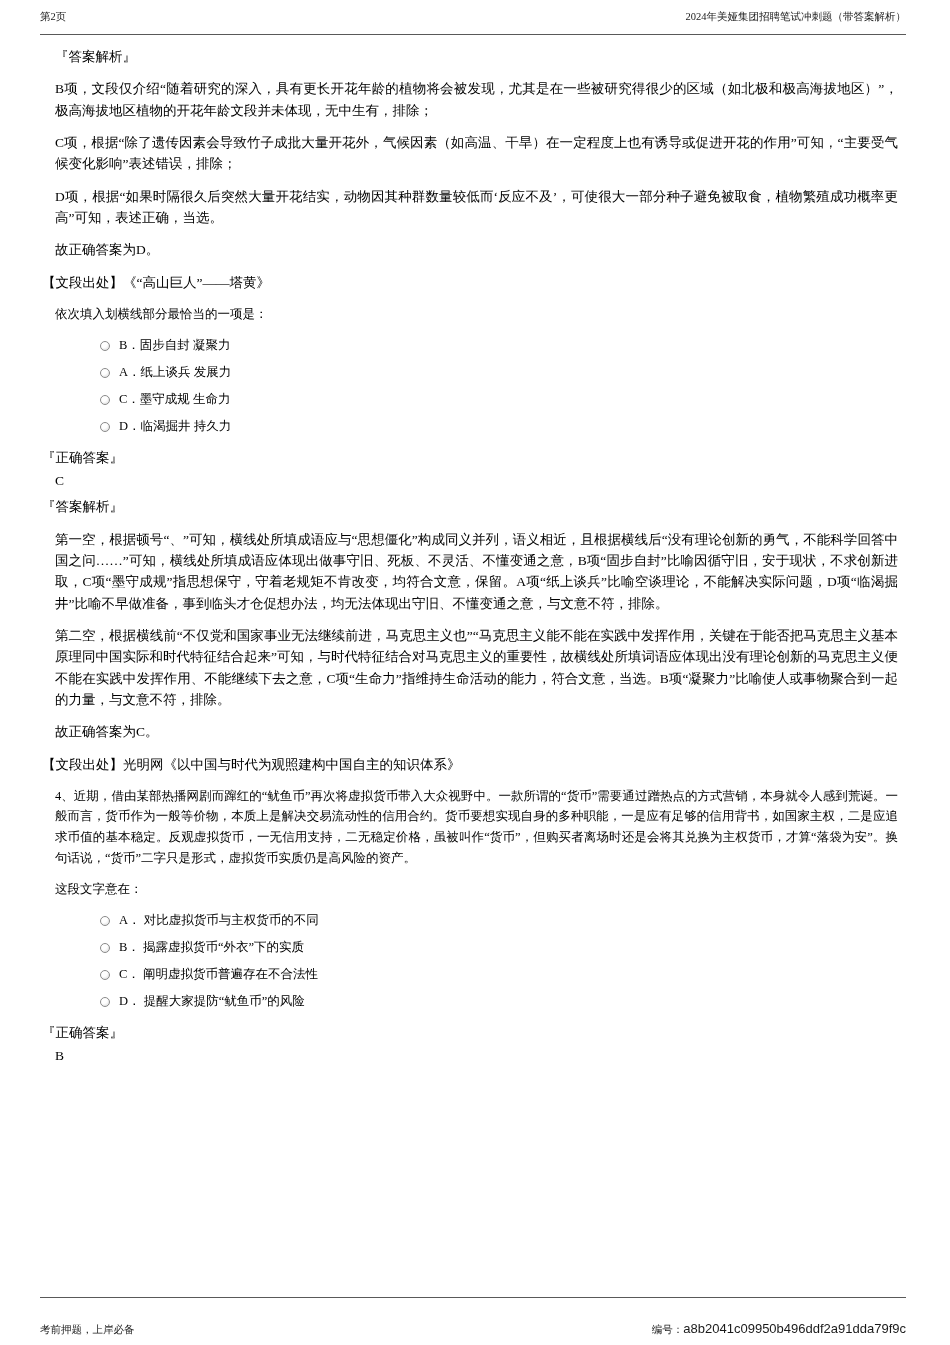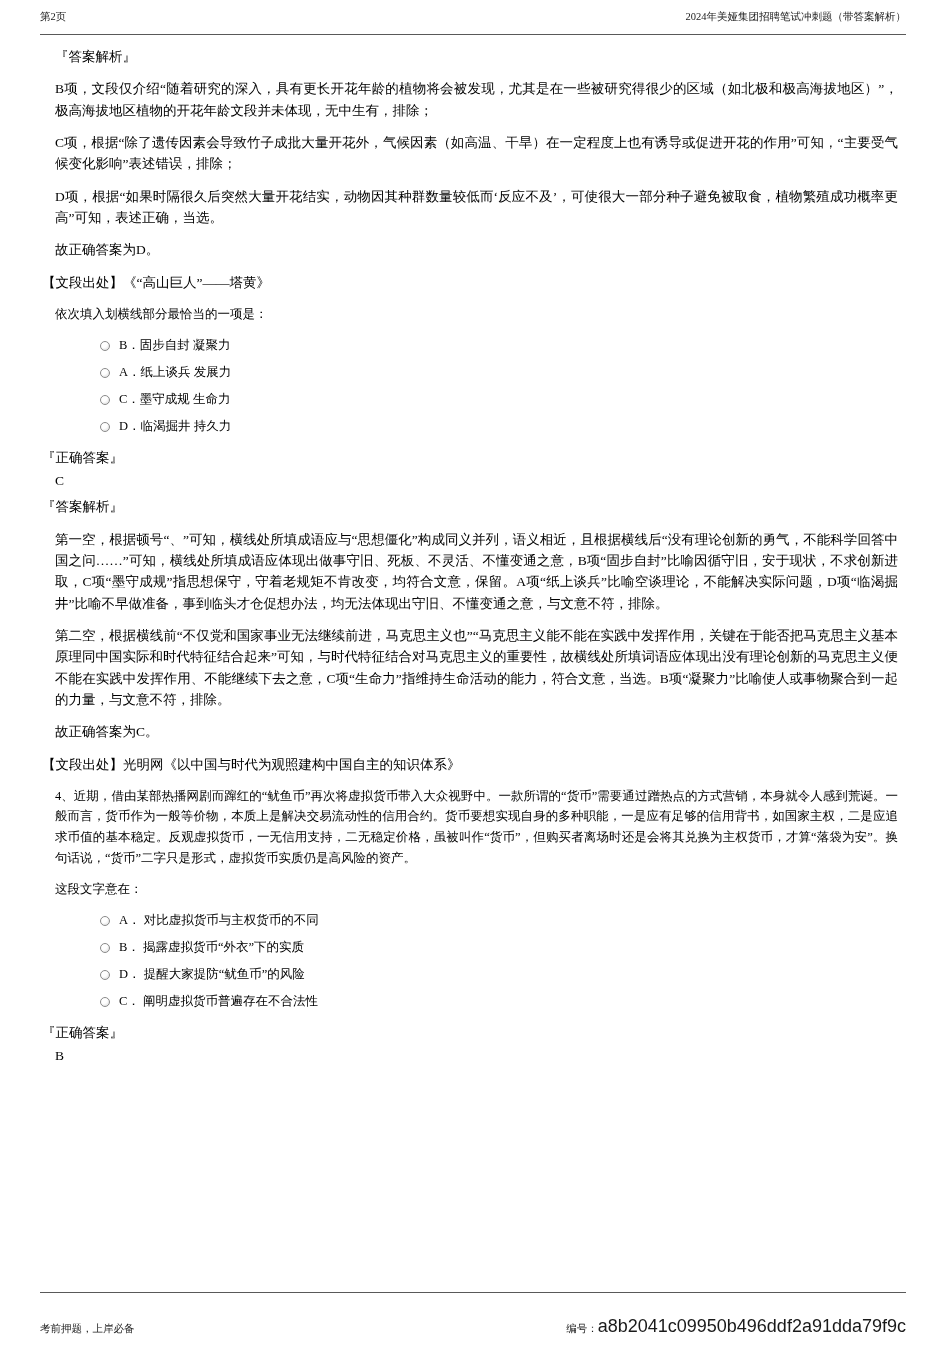--- a/index.html
+++ b/index.html
@@ -35,21 +35,21 @@
     margin-right:9px; flex:none;
   }
   .answer-letter { margin-bottom:5px; }
   .page-footer {
     position:absolute; left:40px; right:44px; bottom:8px;
     border-top:1px solid #595959; padding-top:23px;
     display:flex; justify-content:space-between; align-items:baseline;
     font-size:10.5px; color:#1a1a1a;
   }
   .code {
-    font-size:18px;
+    font-size:13px;
     font-family:"Liberation Sans","DejaVu Sans",sans-serif;
   }
 </style>
 </head>
 <body>
 
 <div class="page-header">
   <span>第2页</span>
   <span>2024年美娅集团招聘笔试冲刺题（带答案解析）</span>
 </div>
@@ -99,25 +99,25 @@
     <div class="option">
       <span class="radio"></span>
       <span>A． 对比虚拟货币与主权货币的不同</span>
     </div>
     <div class="option">
       <span class="radio"></span>
       <span>B． 揭露虚拟货币“外衣”下的实质</span>
     </div>
     <div class="option">
       <span class="radio"></span>
-      <span>D． 提醒大家提防“鱿鱼币”的风险</span>
+      <span>C． 阐明虚拟货币普遍存在不合法性</span>
     </div>
     <div class="option">
       <span class="radio"></span>
-      <span>C． 阐明虚拟货币普遍存在不合法性</span>
+      <span>D． 提醒大家提防“鱿鱼币”的风险</span>
     </div>
   </div>
 
   <div class="head-line neg tight">『正确答案』</div>
   <div class="answer-letter">B</div>
 
 </div>
 
 <div class="page-footer">
   <span>考前押题，上岸必备</span>

